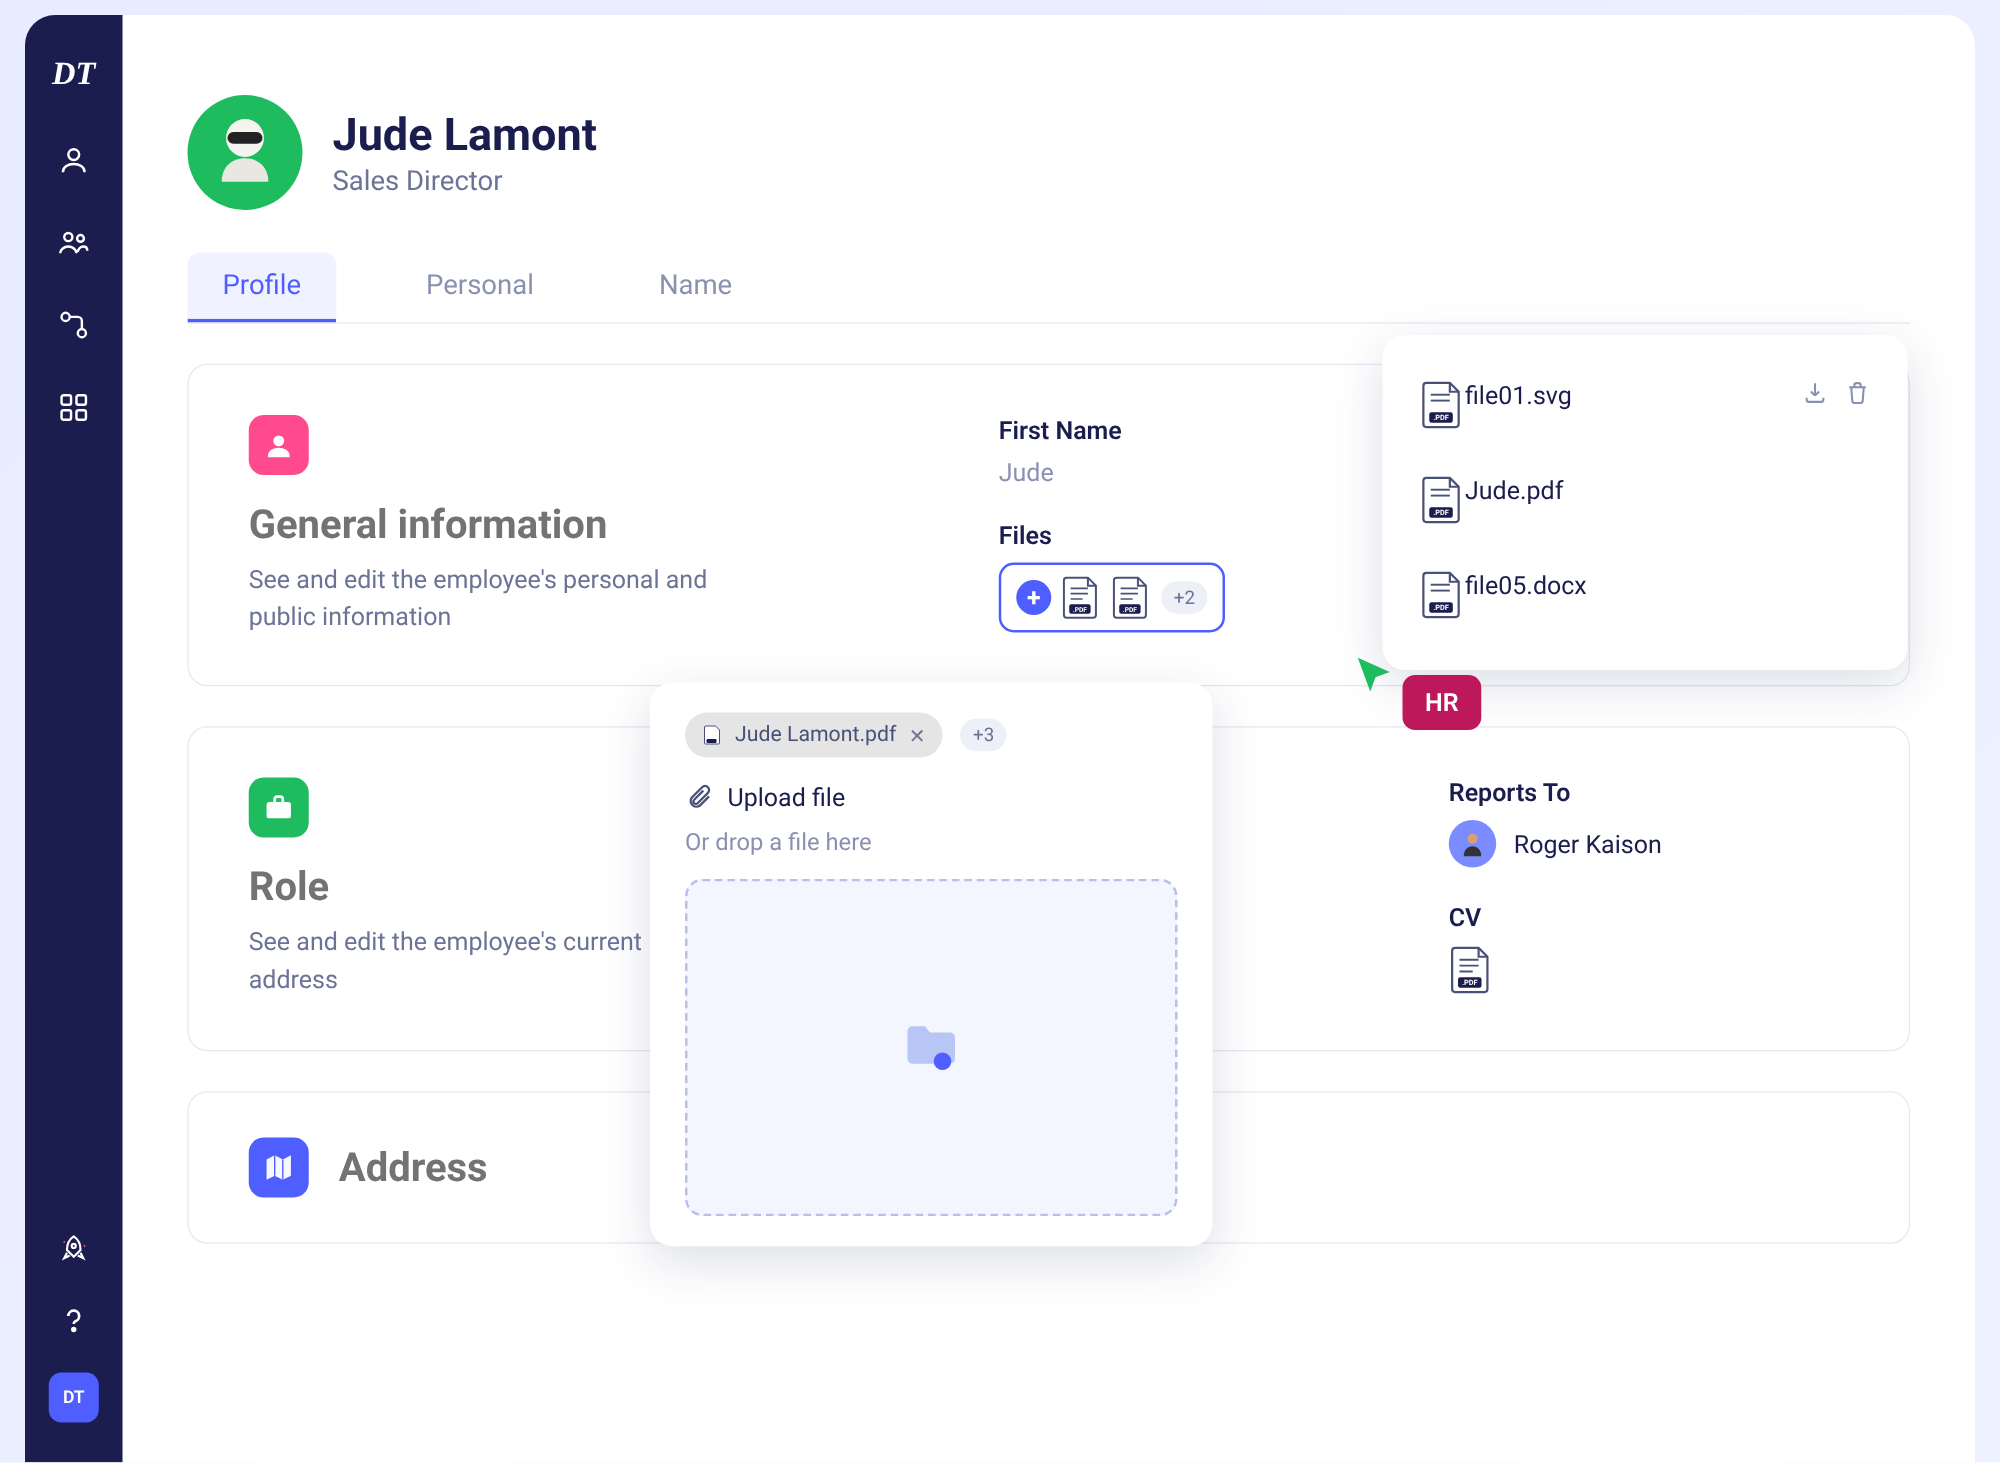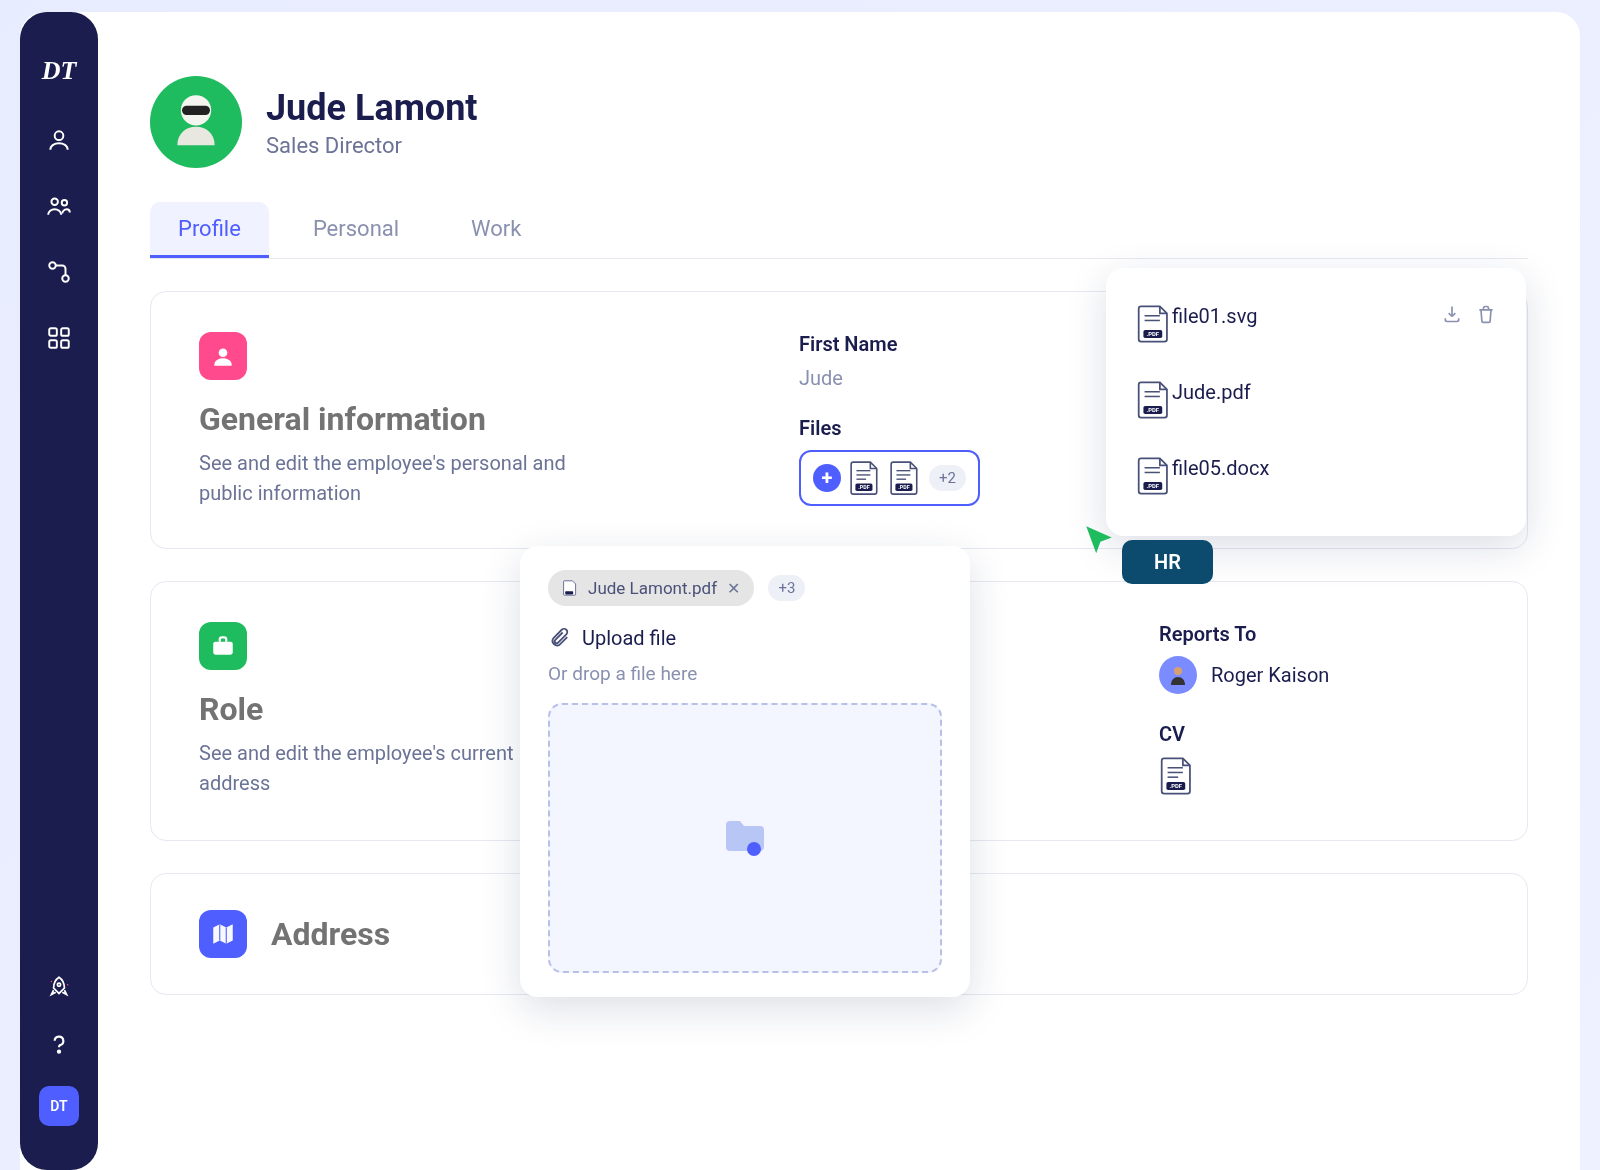--- a/index.html
+++ b/index.html
@@ -21,22 +21,21 @@
   border-radius: 24px 24px 0 0;
   display: flex;
   overflow: hidden;
 }
 .sidebar {
   width: 78px;
   background: #1a1d4d;
   display: flex;
   flex-direction: column;
   align-items: center;
-  padding: 44px 0;
-  border-radius: 27px;
+  padding: 32px 0;
 }
 .sidebar-logo {
   font-family: cursive;
   font-style: italic;
   font-weight: bold;
   font-size: 26px;
   color: #fff;
   margin-bottom: 40px;
 }
 .sidebar-icon {
@@ -77,21 +76,21 @@
 .profile-header { display: flex; align-items: center; gap: 24px; margin-bottom: 34px; }
 .avatar-lg {
   width: 92px; height: 92px; border-radius: 50%;
   background: #1fbb5f;
   display: flex; align-items: center; justify-content: center;
   overflow: hidden;
 }
 .avatar-lg svg { width: 70px; height: 70px; }
 .profile-name { font-size: 36px; font-weight: 700; color: #1a1d4d; }
 .profile-role { font-size: 22px; color: #6b7396; margin-top: 4px; }
-.tabs { display: flex; gap: 16px; border-bottom: 1px solid #e6e8f2; }
+.tabs { display: flex; gap: 44px; border-bottom: 1px solid #e6e8f2; }
 .tab {
   padding: 14px 28px;
   font-size: 22px;
   color: #8a91b0;
   cursor: pointer;
   border-radius: 10px 10px 0 0;
 }
 .tab.active {
   color: #4f5eff;
   background: #f0f2ff;
@@ -140,22 +139,22 @@
   font-size: 15px;
   color: #6b7396;
 }
 .cursor-hr {
   position: absolute;
   left: 1082px; top: 522px;
   display: flex; align-items: flex-start;
 }
 .cursor-hr svg { width: 34px; height: 34px; }
 .hr-label {
-  background: #0c4a6e; color: #fff;
-  padding: 10px 32px; border-radius: 10px;
+  background: #be185d; color: #fff;
+  padding: 10px 18px; border-radius: 10px;
   font-size: 20px; font-weight: 600;
   margin-left: 6px; margin-top: 18px;
 }
 .popup-files {
   position: absolute;
   left: 1106px; top: 268px;
   width: 420px;
   background: #fff;
   border-radius: 18px;
   box-shadow: 0 12px 40px rgba(30,40,90,0.15);
@@ -272,21 +271,21 @@
       </div>
       <div>
         <div class="profile-name">Jude Lamont</div>
         <div class="profile-role">Sales Director</div>
       </div>
     </div>
 
     <div class="tabs">
       <div class="tab active">Profile</div>
       <div class="tab">Personal</div>
-      <div class="tab">Work</div>
+      <div class="tab">Name</div>
     </div>
 
     <div class="card">
       <div class="card-left">
         <div class="card-icon pink">
           <svg viewBox="0 0 24 24" width="26" height="26" fill="#fff">
               <circle cx="12" cy="9" r="4"></circle>
               <path d="M4 20c0-4 4-6 8-6s8 2 8 6v1H4z"></path>
             </svg>
         </div>

